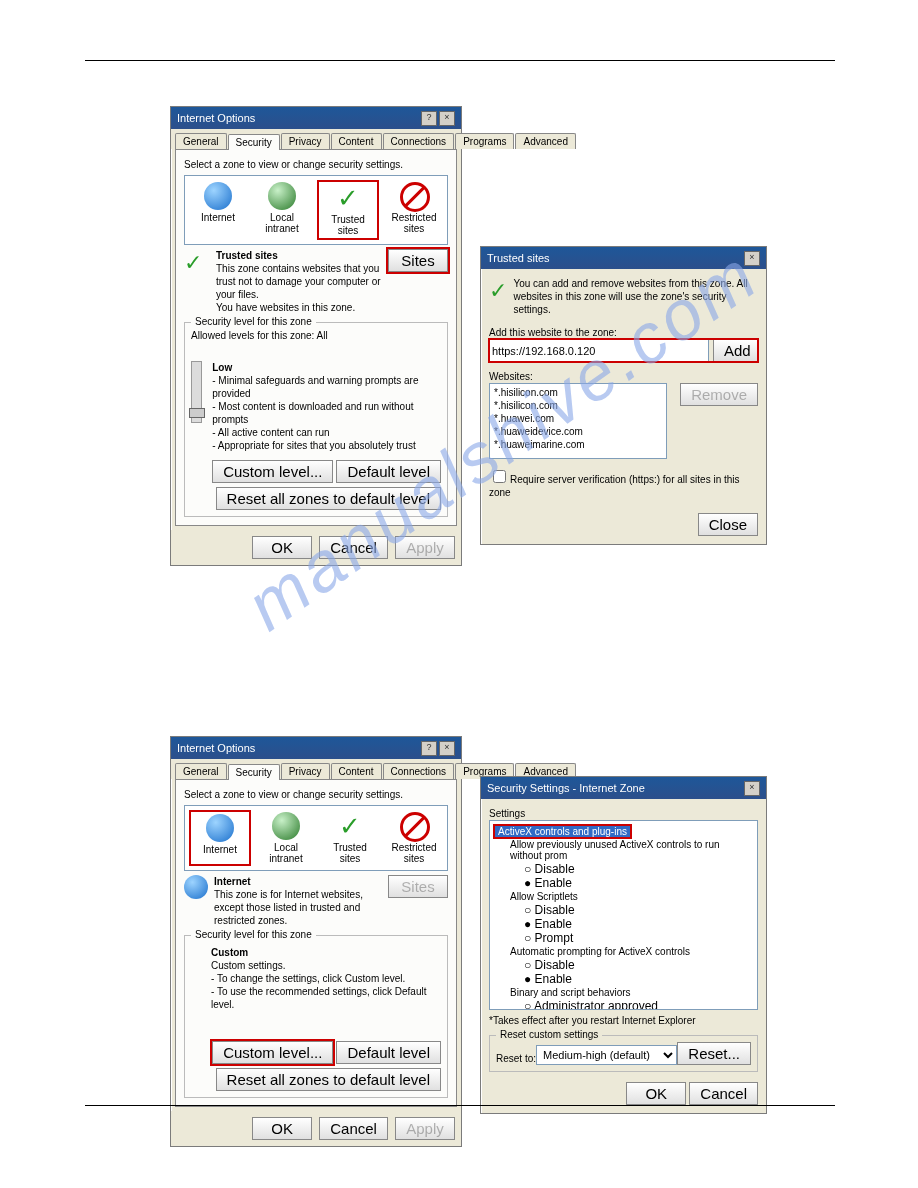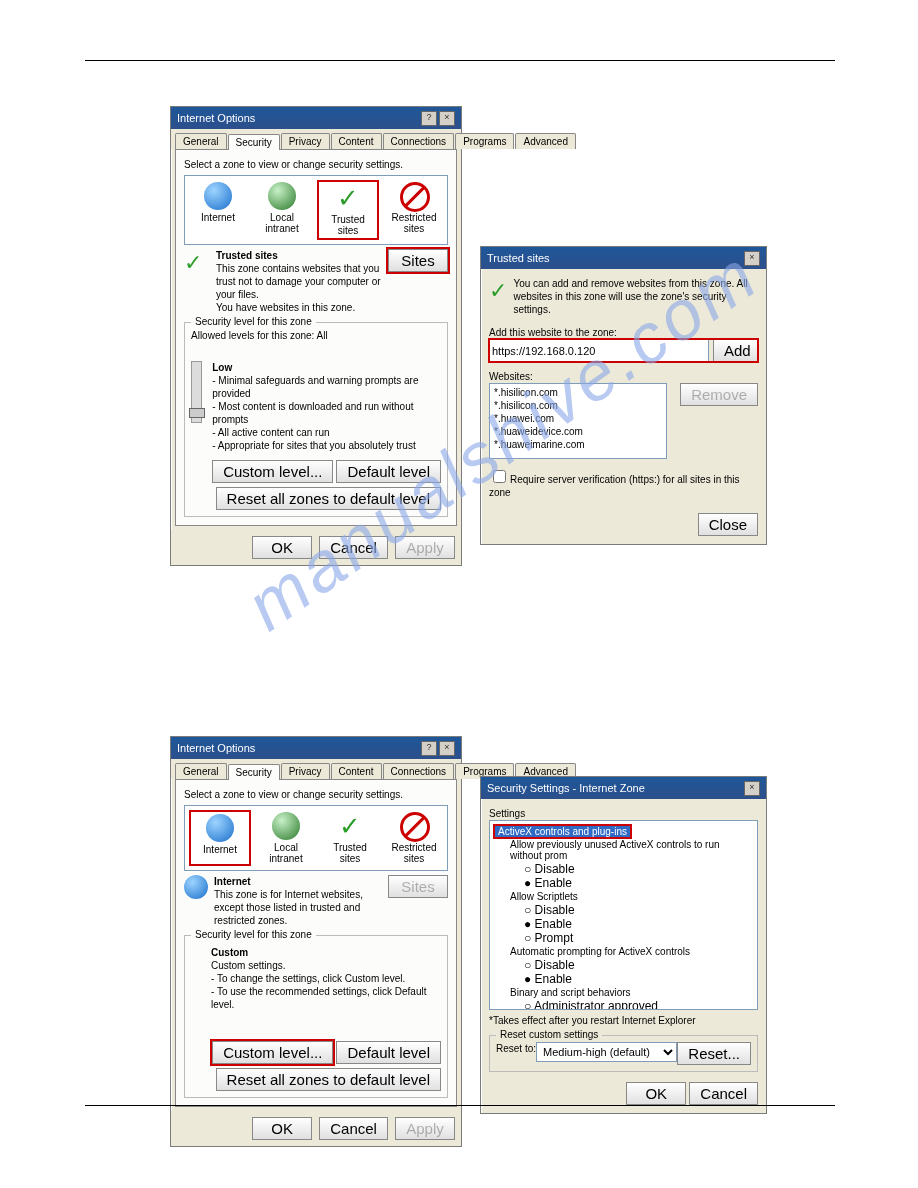--- a/index.html
+++ b/index.html
@@ -241,21 +241,21 @@
       <div class="opt radio">● <span>Enable</span></div>
       <div class="item">Binary and script behaviors</div>
       <div class="opt radio">○ <span>Administrator approved</span></div>
       <div class="opt radio">○ <span>Disable</span></div>
       <div class="opt radio">● <span>Enable</span></div>
       
     </div>
     <div class="small" style="margin-top:4px">*Takes effect after you restart Internet Explorer</div>
     <div class="fieldset" style="background:#ece9d8">
       <div class="legend" style="background:#ece9d8">Reset custom settings</div>
-      <div style="display:flex;align-items:flex-start;">
+      <div style="display:flex;align-items:flex-end;">
         <span class="small">Reset to:</span>
         <select class="input" style="flex:1"><option>Medium-high (default)</option></select>
         <button class="btn">Reset...</button>
       </div>
     </div>
     <div style="text-align:right;margin-top:10px">
       <button class="btn">OK</button>
       <button class="btn">Cancel</button>
     </div>
   </div>

